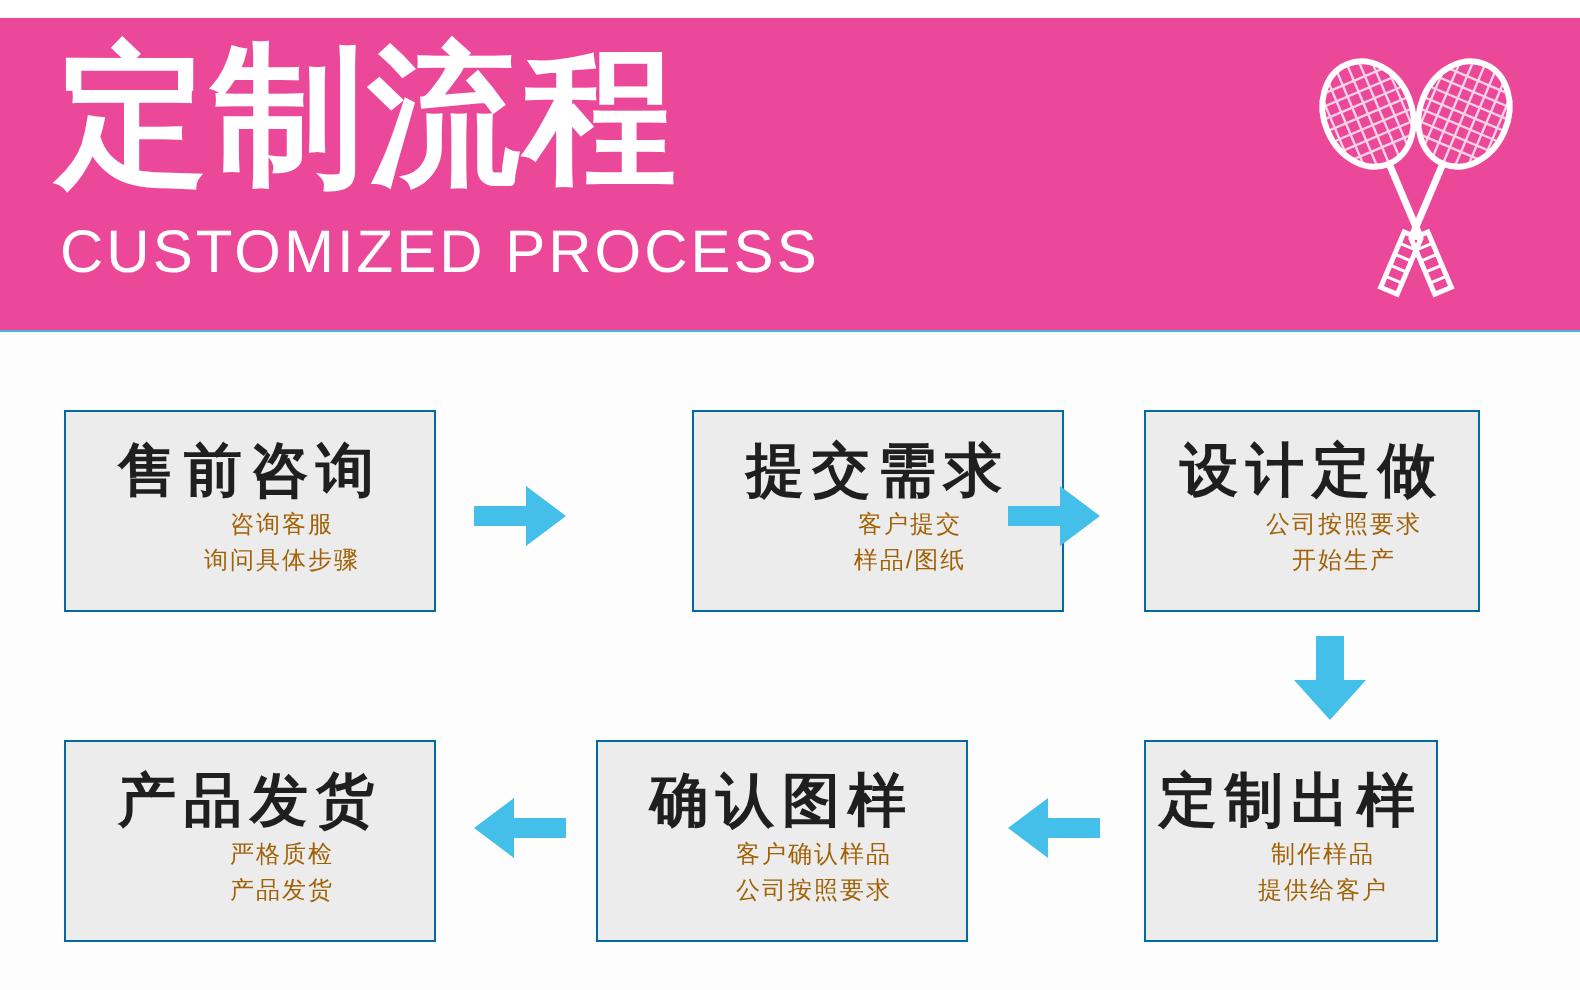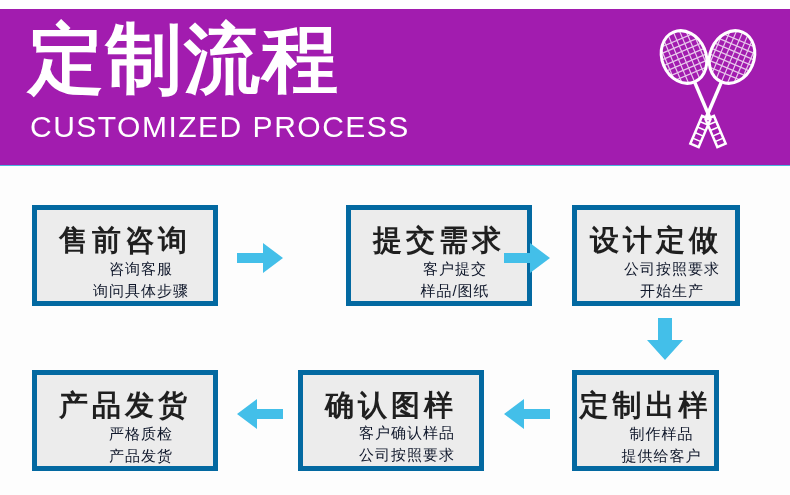--- a/index.html
+++ b/index.html
@@ -1,26 +1,26 @@
 <!DOCTYPE html>
 <html><head>
 <meta charset="utf-8">
 <style>
   html,body{margin:0;padding:0;}
   body{font-family:"Liberation Sans","DejaVu Sans",sans-serif;background:#ffffff;}
   .page{position:relative;width:790px;height:495px;background:#fdfdfd;overflow:hidden;}
   .top-strip{position:absolute;left:0;top:0;width:790px;height:9px;background:#ffffff;}
-  .header{position:absolute;left:0;top:9px;width:790px;height:157px;background:#a21caf;box-sizing:border-box;border-bottom:1px solid #4ab4de;}
+  .header{position:absolute;left:0;top:9px;width:790px;height:157px;background:#ec4899;box-sizing:border-box;border-bottom:1px solid #4ab4de;}
   .header-title{position:absolute;left:28px;top:8px;font-size:76px;line-height:1.1;font-weight:900;color:#ffffff;letter-spacing:2px;white-space:nowrap;}
   .header-subtitle{position:absolute;left:30px;top:101px;font-size:30px;font-weight:400;color:#ffffff;letter-spacing:1.5px;white-space:nowrap;}
   .rackets{position:absolute;right:22px;top:16px;width:120px;height:135px;}
   .flow{position:absolute;left:0;top:166px;width:790px;height:329px;}
-  .step-box{position:absolute;width:186px;height:101px;background:#ececec;border:5px solid #0369a1;box-sizing:border-box;text-align:center;}
+  .step-box{position:absolute;width:186px;height:101px;background:#ececec;border:1px solid #0369a1;box-sizing:border-box;text-align:center;}
   .step-title{margin-top:12px;font-size:29px;font-weight:700;color:#1f1f1f;letter-spacing:4px;line-height:1.25;white-space:nowrap;}
-  .step-line{font-size:15px;color:#0f172a;letter-spacing:1px;line-height:1.45;white-space:nowrap;padding-left:32px;}
+  .step-line{font-size:12px;color:#a16207;letter-spacing:1px;line-height:1.45;white-space:nowrap;padding-left:32px;}
   .arrow{position:absolute;}
   .arrow svg{display:block;}
   .pos-b1{left:32px;top:39px;}
   .pos-b2{left:298px;top:39px;margin-left:48px;}
   .pos-b3{left:572px;top:39px;width:168px;}
   .pos-b4{left:572px;top:204px;width:147px;}
   .pos-b5{left:298px;top:204px;font-family:Liberation Serif, serif;}
   .pos-b6{left:32px;top:204px;}
   .pos-a1{left:237px;top:77px;}
   .pos-a2{left:504px;top:77px;}

